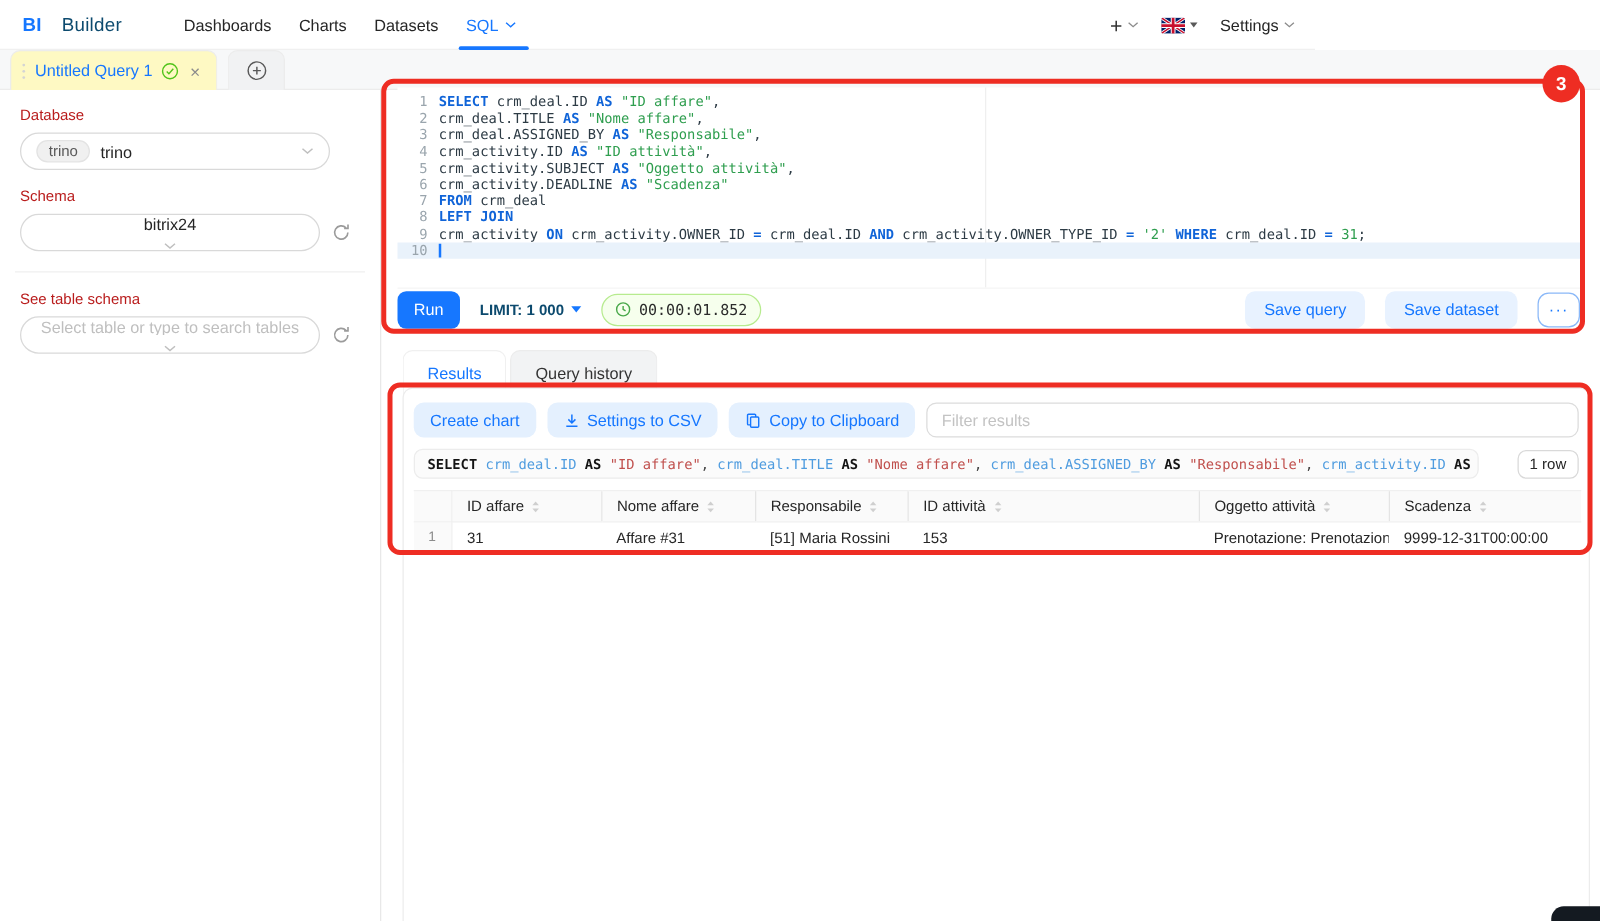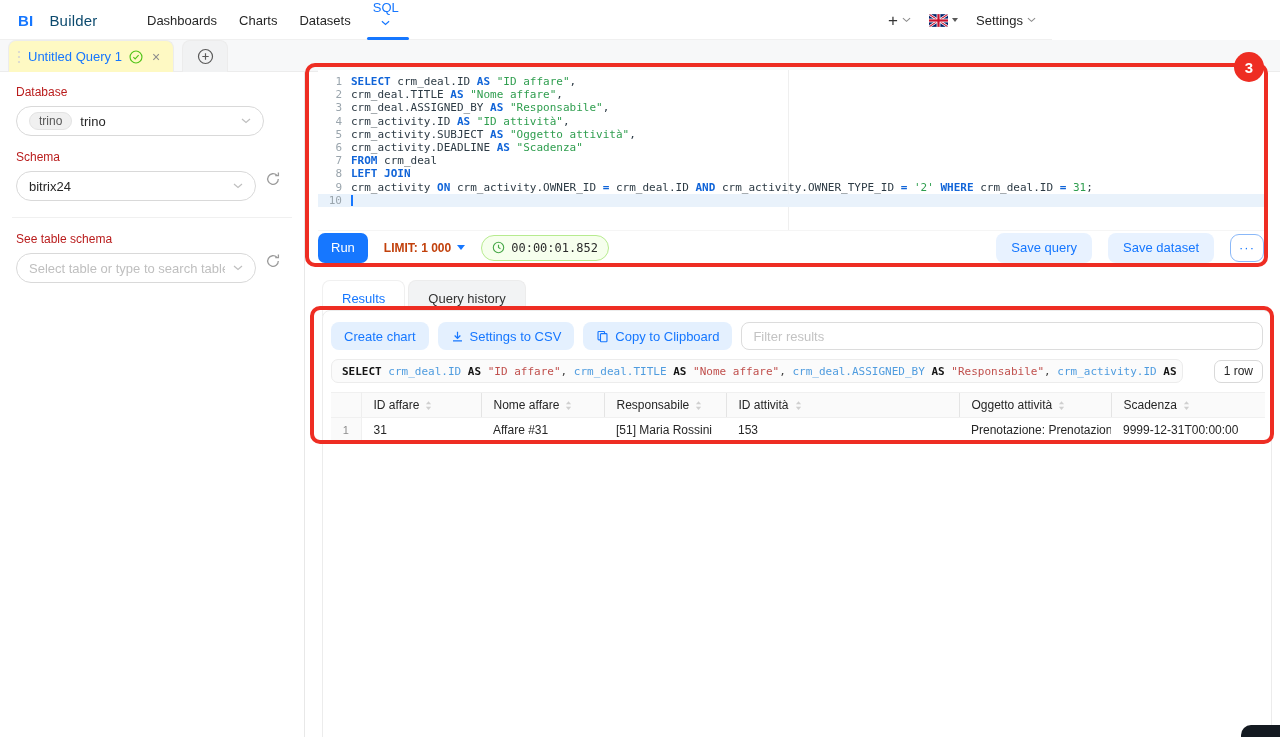--- a/index.html
+++ b/index.html
@@ -10,21 +10,21 @@
   
   .header { position:absolute; top:0; left:0; width:1052px; height:40px;
     background:#fff; border-bottom:1px solid #f0f0f0; display:flex; align-items:stretch; }
   .logo { position:absolute; left:18px; top:0; height:40px; display:flex; align-items:center;
     font-size:15px; font-weight:700; letter-spacing:.2px; }
   .logo .bi { color:#1677ff; }
   .logo .builder { color:#0c4a6e; font-weight:500; margin-left:16px; }
   .nav { position:absolute; left:147px; top:0; height:40px; display:flex; gap:22px; }
   .nav-item { position:relative; display:flex; align-items:center; gap:5px; font-size:13px;
     color:#262626; cursor:pointer; }
-  .nav-item.active { color:#1677ff;flex-direction:column; }
+  .nav-item.active { color:#1677ff; }
   .nav-item.active::after { content:""; position:absolute; left:-6px; right:-10px; bottom:0;
     height:3px; background:#1677ff; border-radius:2px; }
   .header-right { position:absolute; right:16px; top:0; height:40px; display:flex;
     align-items:center; gap:18px; }
   .hr-group { display:flex; align-items:center; gap:4px; cursor:pointer; }
   .plus-glyph { font-size:17px; color:#333; font-weight:400; line-height:1; }
   .flag { width:19px; height:13px; border-radius:2px; overflow:hidden; display:block; }
   .caret-solid { width:0; height:0; border-left:3.5px solid transparent;
     border-right:3.5px solid transparent; border-top:4.5px solid #595959; }
   .settings-label { font-size:13px; color:#262626; }
@@ -38,30 +38,30 @@
   .qtab-label { font-size:13px; font-weight:500; color:#1677ff; white-space:nowrap; }
   .qtab-close { font-size:14px; color:#8c8c8c; line-height:1; margin-left:2px; cursor:pointer; }
   .addtab { position:absolute; left:182px; top:0; width:46px; height:32px; background:#f1f2f3;
     border:1px solid #ececec; border-bottom:none; border-radius:8px 8px 0 0;
     display:flex; align-items:center; justify-content:center; cursor:pointer; }
 
   
   .sidebar { position:absolute; top:72px; left:0; width:305px; height:665px; background:#fff;
     border-right:1px solid #e8e8e8; padding:13px 16px; }
   .sb-label { font-size:12px; color:#b91c1c; margin-bottom:7px; }
-  .sb-row { display:flex; align-items:flex-start; gap:9px; margin-bottom:14px; }
+  .sb-row { display:flex; align-items:center; gap:9px; margin-bottom:14px; }
   .sb-select { height:30px; border:1px solid #d9d9d9; border-radius:15px; background:#fff;
     display:flex; align-items:center; padding:0 12px; gap:8px; cursor:pointer; flex:0 0 auto; }
   .sb-select .val { font-size:13px; color:#262626; flex:1; white-space:nowrap; overflow:hidden; }
   .sb-select .val.placeholder { color:#bfbfbf; }
   .sb-badge { background:#f0f0f0; border:1px solid #e3e3e3; border-radius:10px; padding:1px 9px;
     font-size:12px; color:#595959; }
   .sb-divider { height:1px; background:#f0f0f0; margin:16px -4px 14px -4px; }
   .w-full { width:248px; }
-  .w-mid  { width:240px; }
+  .w-mid  { width:240px;flex-direction:column; }
 
   
   .editor-card { position:absolute; left:318px; top:70px; width:946px; height:194px; background:#fff; }
   .editor-code { position:absolute; left:0; top:0; width:946px; height:160px; padding-top:5px; }
   .ruler { position:absolute; left:470px; top:0; height:160px; border-left:1px solid #efefef; }
   .code-line { position:relative; display:flex; height:13.2px; line-height:13.2px;
     font-family:"DejaVu Sans Mono",monospace; font-size:11px; }
   .code-line.active { background:#e9f2fb; }
   .code-line .ln { width:24px; text-align:right; color:#9aa5ad; flex:0 0 24px; margin-right:9px; }
   .code-line .code { white-space:pre; color:#2d3b45; }
@@ -70,21 +70,21 @@
   .tok-p { color:#2d3b45; }
   .tok-s { color:#2f9e4f; }
   .tok-n { color:#2f9e4f; }
   .cursor { display:inline-block; width:1.5px; height:11px; background:#1677ff; vertical-align:middle; }
 
   .editor-toolbar { position:absolute; left:0; bottom:0; width:946px; height:34px;
     border-top:1px solid #f5f5f5; display:flex; align-items:center; gap:16px; }
   .run-btn { height:30px; padding:0 13px; background:#1677ff; color:#fff; font-size:13px;
     border:none; border-radius:7px; cursor:pointer; display:flex; align-items:center; }
   .limit { display:flex; align-items:center; gap:6px; cursor:pointer; }
-  .limit-label { font-size:12px; color:#c2410c; font-weight:600; }
+  .limit-label { font-size:12px; color:#0c4a6e; font-weight:600; }
   .caret-blue { width:0; height:0; border-left:4px solid transparent;
     border-right:4px solid transparent; border-top:5px solid #1677ff; }
   .timer { height:26px; border:1px solid #b7eb8f; background:#f6ffed; border-radius:13px;
     display:flex; align-items:center; gap:6px; padding:0 10px; }
   .timer-text { font-family:"DejaVu Sans Mono",monospace; font-size:12px; color:#2b2b2b; }
   .toolbar-spacer { flex:1; }
   .btn-save { height:30px; padding:0 15px; background:#e8f2ff; color:#1677ff; font-size:13px;
     border:none; border-radius:8px; cursor:pointer; display:flex; align-items:center; }
   .btn-more { width:34px; height:28px; border:1px solid #8ab8f8; background:#fff; color:#1677ff;
     border-radius:9px; font-size:13px; cursor:pointer; display:flex; align-items:center;

